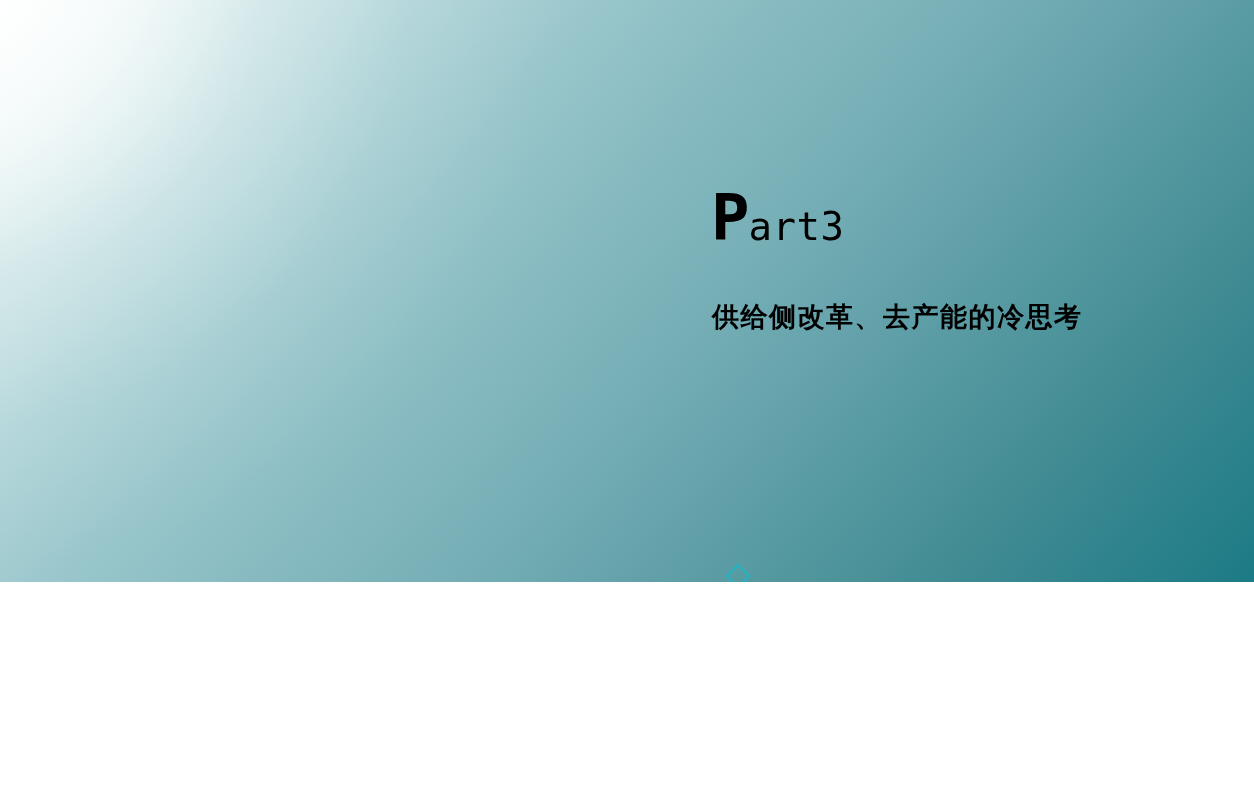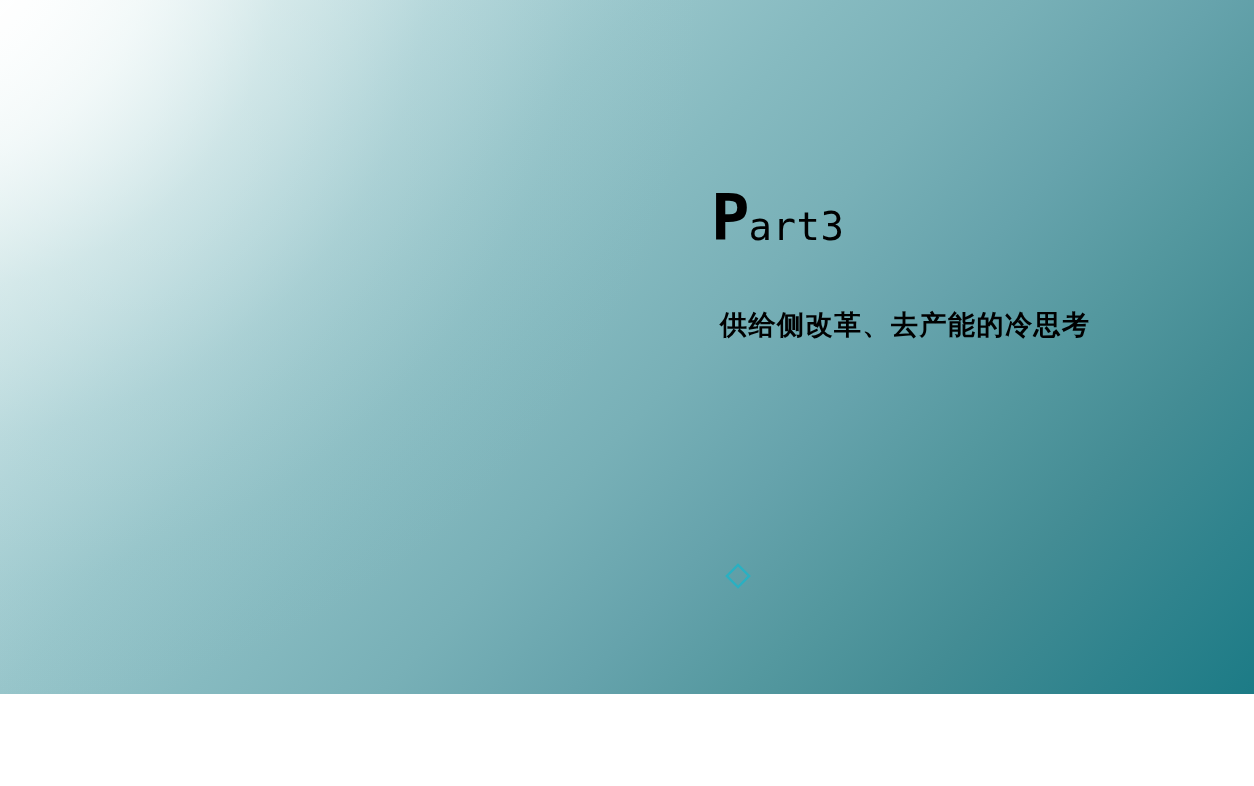--- a/index.html
+++ b/index.html
@@ -7,21 +7,21 @@
     padding: 0;
     background: #ffffff;
   }
   body {
     font-family: "Liberation Sans", sans-serif;
   }
 
   #slide {
     position: relative;
     width: 1254px;
-    height: 694px;
+    height: 582px;
     overflow: hidden;
     
     background-color: #85babf;
     background-image:
       radial-gradient(circle at -4% -6%,
           rgba(255,255,255,0.98) 0%,
           rgba(255,255,255,0.92) 5%,
           rgba(250,253,253,0.70) 13%,
           rgba(228,241,241,0.42) 22%,
           rgba(205,228,230,0.18) 32%,
@@ -66,21 +66,21 @@
   }
 
   #part-title .rest {
     font-size: 39px;
     font-weight: 400;
     letter-spacing: 0.5px;
     vertical-align: baseline;
   }
 
   #part-subtitle {
-    margin: 8px;
+    margin: 0;
     position: absolute;
     left: 1px;
     top: 113px;
     white-space: nowrap;
     color: #000000;
     font-family: "DejaVu Sans", "Liberation Sans", sans-serif;
     font-size: 27px;
     font-weight: 700;
     letter-spacing: 1.5px;
   }

